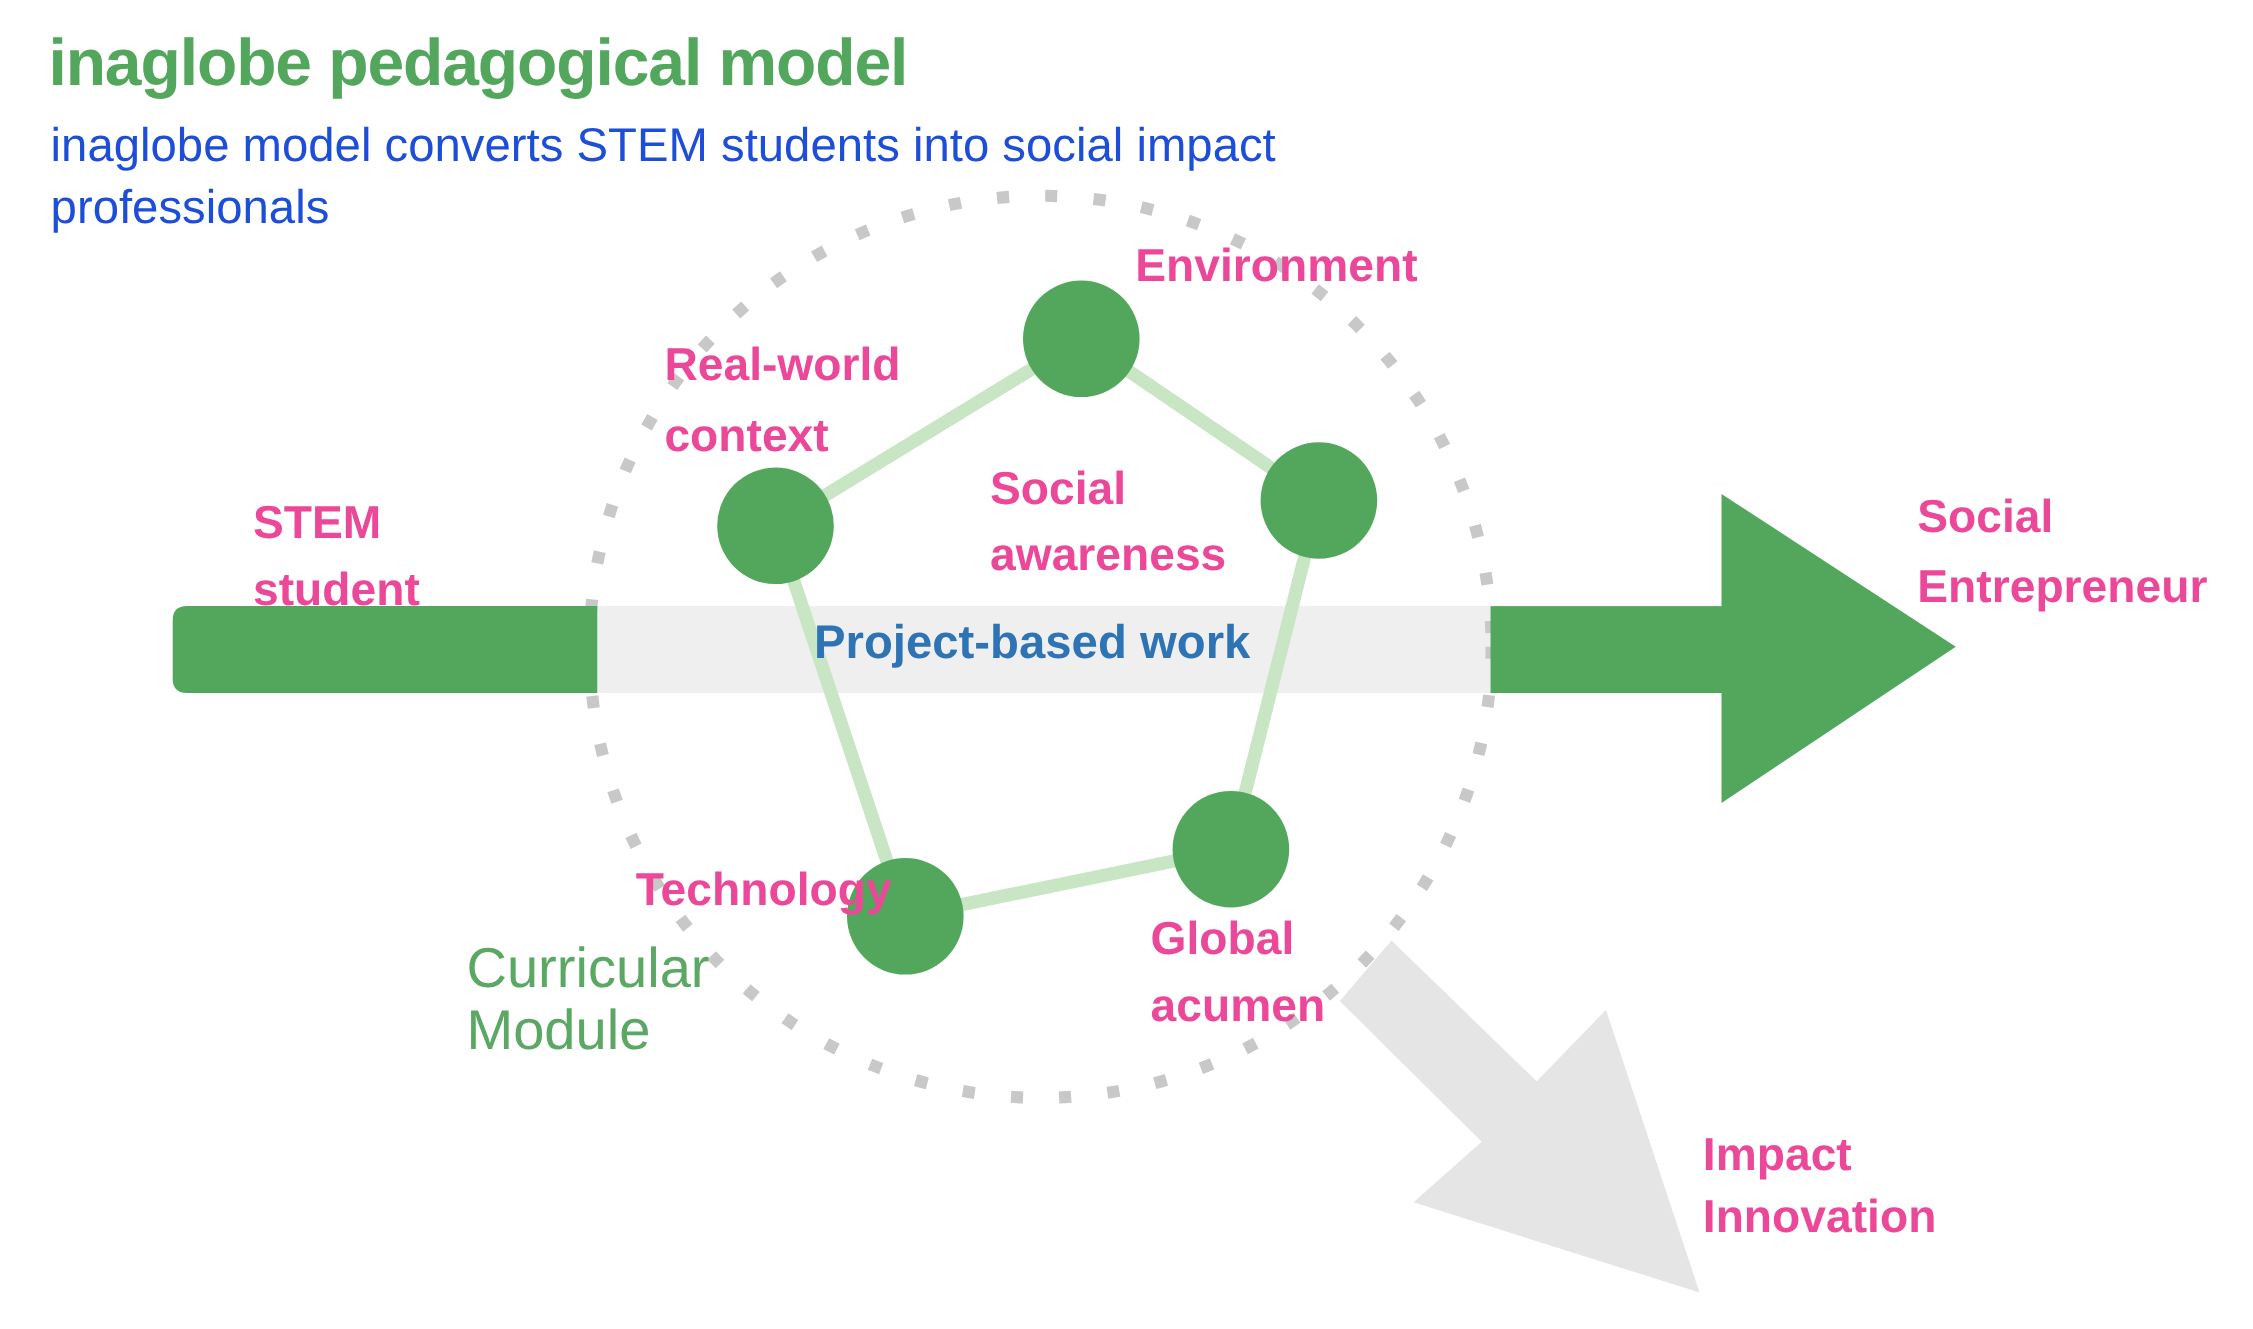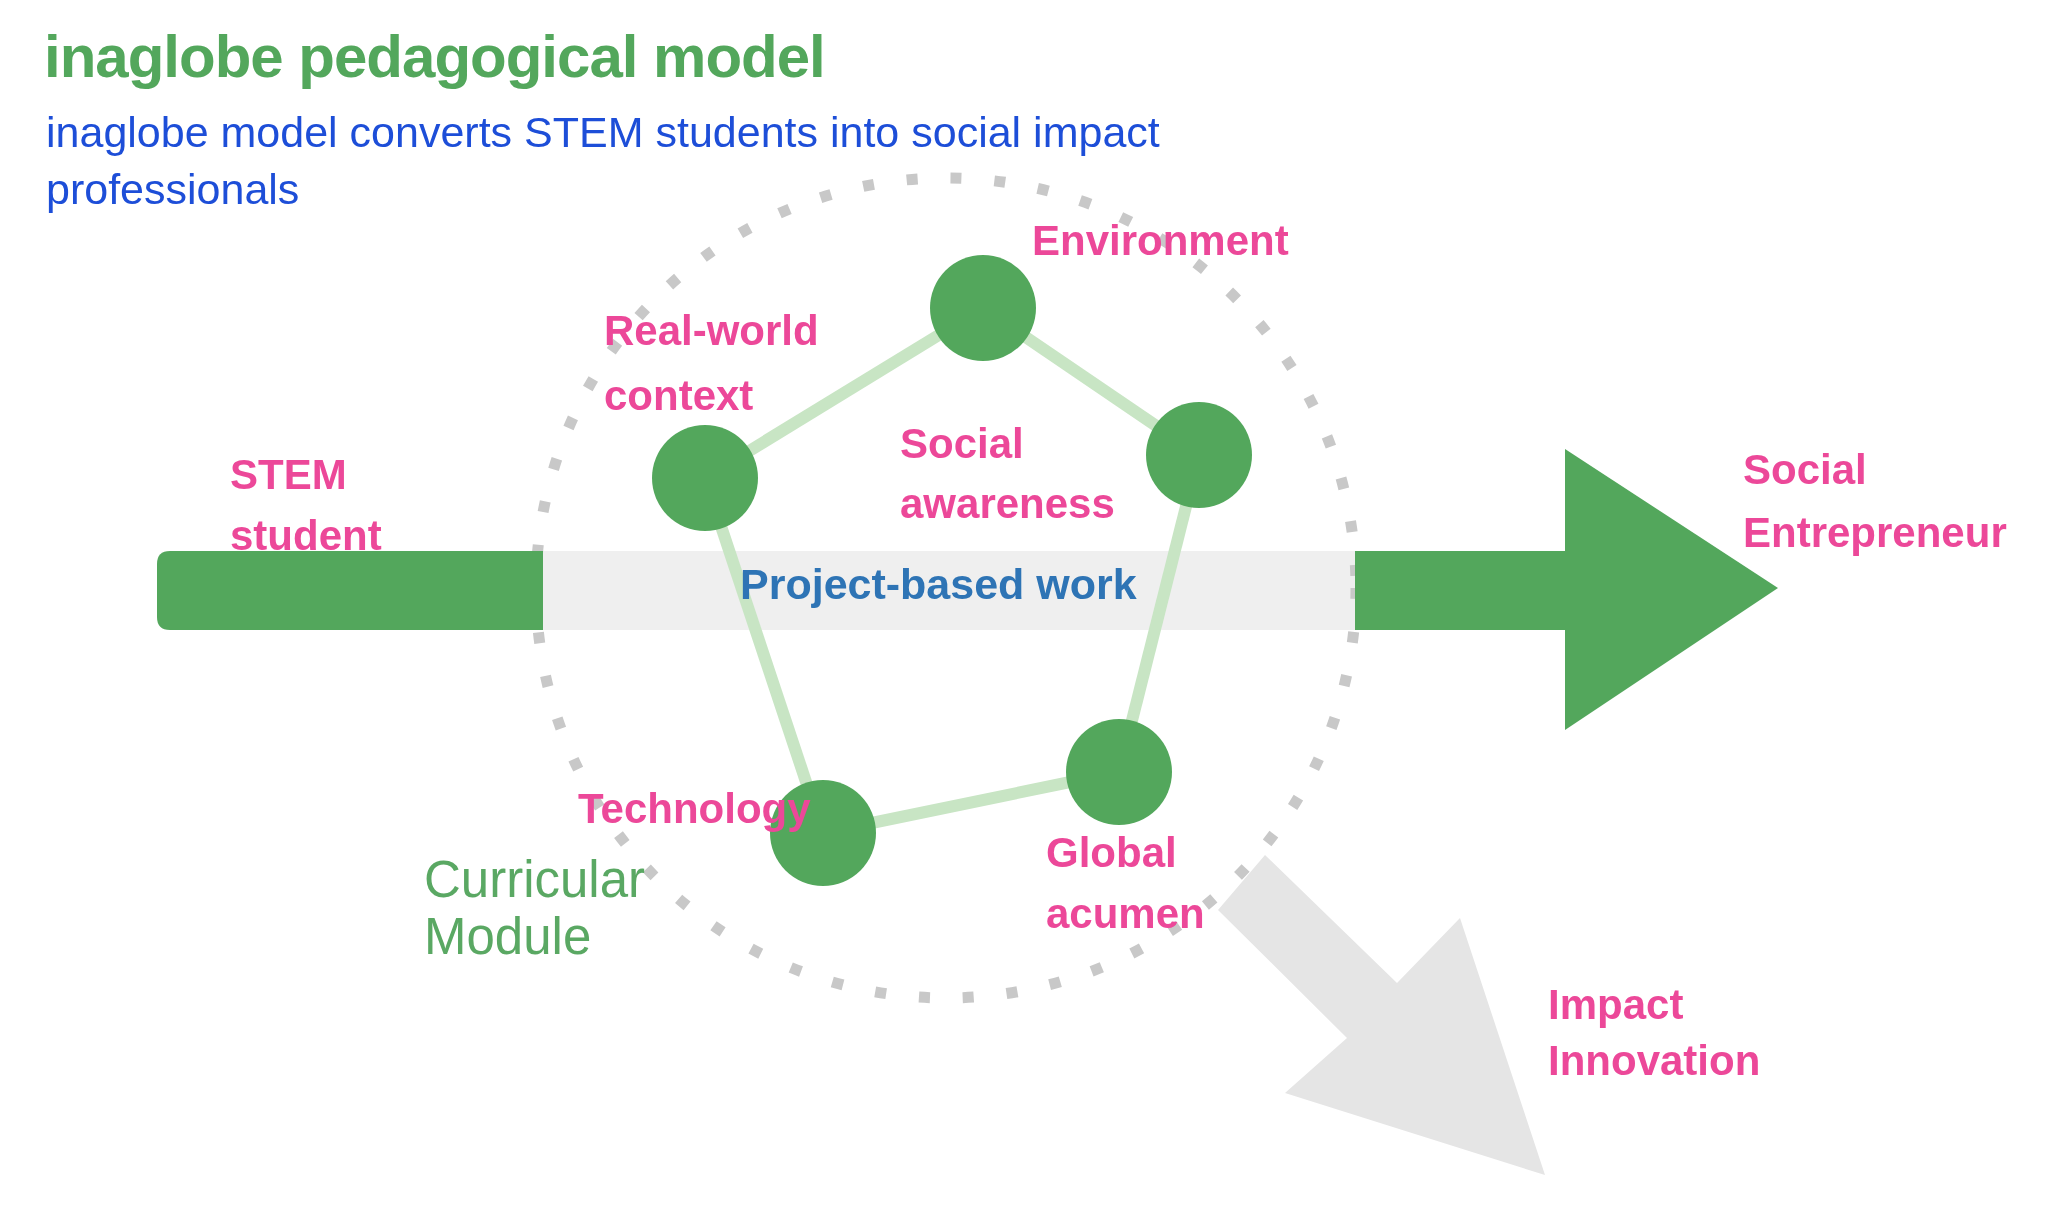--- a/index.html
+++ b/index.html
@@ -32,21 +32,21 @@
   .lbl-realworld    { left: 604px;  top: 298px; line-height: 65px; }
   .lbl-social-aware { left: 900px;  top: 414px; line-height: 60px; }
   .lbl-technology   { left: 578px;  top: 730px; margin-top: 48px; }
   .lbl-global       { left: 1046px; top: 822px; }
   .lbl-curricular   {
     left: 424px; top: 851px;
     font-size: 51px; font-weight: 400; color: #5aa863; line-height: 57px;
   }
   .lbl-stem         { left: 230px;  top: 444px; }
   .lbl-social-ent   { left: 1743px; top: 438px; line-height: 63px; }
-  .lbl-impact       { left: 1548px; top: 977px; line-height: 56px; }
+  .lbl-impact       { left: 1548px; top: 1022px; line-height: 56px; }
   .lbl-project      {
     left: 740px; top: 554px;
     color: #2e74b5; font-size: 43px;
   }
 </style>
 </head>
 <body>
 
 <div id="slide">
 

